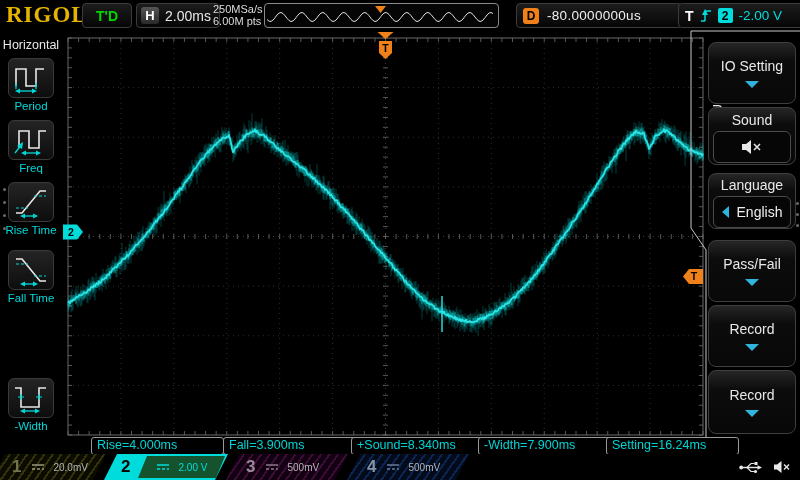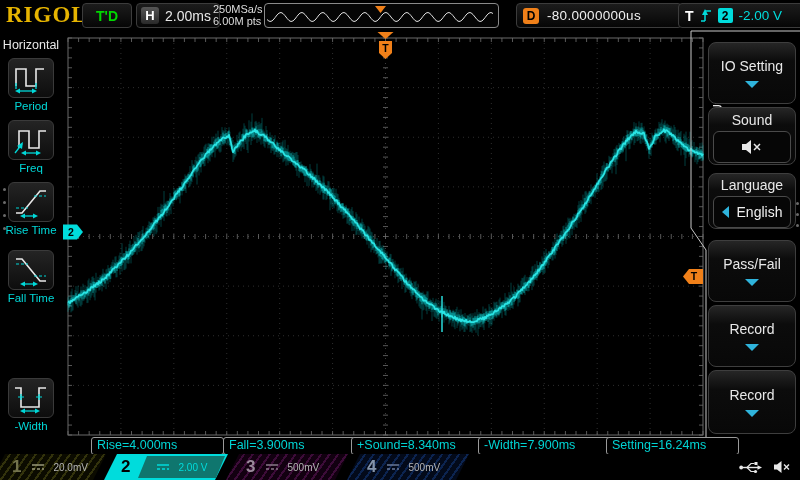--- a/index.html
+++ b/index.html
@@ -61,21 +61,21 @@
   .chip{position:absolute;top:0;height:26px;display:flex;align-items:center;
         clip-path:polygon(13px 0,100% 0,calc(100% - 13px) 100%,0 100%);cursor:pointer;}
   .chip-num{font-size:17px;font-weight:bold;margin-left:20px;}
   .chip-val{font-size:10px;margin-left:8px;}
   .coup{margin-left:10px;}
   .chip1{left:-8px;width:114px;background:repeating-linear-gradient(125deg,#32320c 0 2px,#0b0b00 2px 7px);}
   .chip1 .chip-num{color:#73734d;}
   .chip1 .chip-val,.chip3 .chip-val,.chip4 .chip-val{color:#b4b4b4;}
   .chip2{left:104px;width:124px;background:#00dcdc;}
   .chip2 .chip-num{color:#000;margin-left:17px;}
-  .chip2-inner{position:absolute;left:34px;top:2px;bottom:2px;right:3px;background:#0f766e;
+  .chip2-inner{position:absolute;left:34px;top:2px;bottom:2px;right:3px;background:#14532d;
                clip-path:polygon(9px 0,100% 0,calc(100% - 9px) 100%,0 100%);
                display:flex;align-items:center;justify-content:center;gap:9px;}
   .chip2-inner .chip-val{color:#00dcdc;margin-left:0;}
   .chip3{left:226px;width:122px;background:repeating-linear-gradient(125deg,#3c0c38 0 2px,#120010 2px 7px);}
   .chip3 .chip-num{color:#9a8a9a;}
   .chip4{left:347px;width:122px;background:repeating-linear-gradient(125deg,#0c2450 0 2px,#030a1a 2px 7px);}
   .chip4 .chip-num{color:#8494aa;}
   .bar-icons{position:absolute;right:8px;top:0;height:26px;display:flex;align-items:center;gap:10px;}
   
   #scope{position:absolute;left:0;top:0;z-index:5;}

